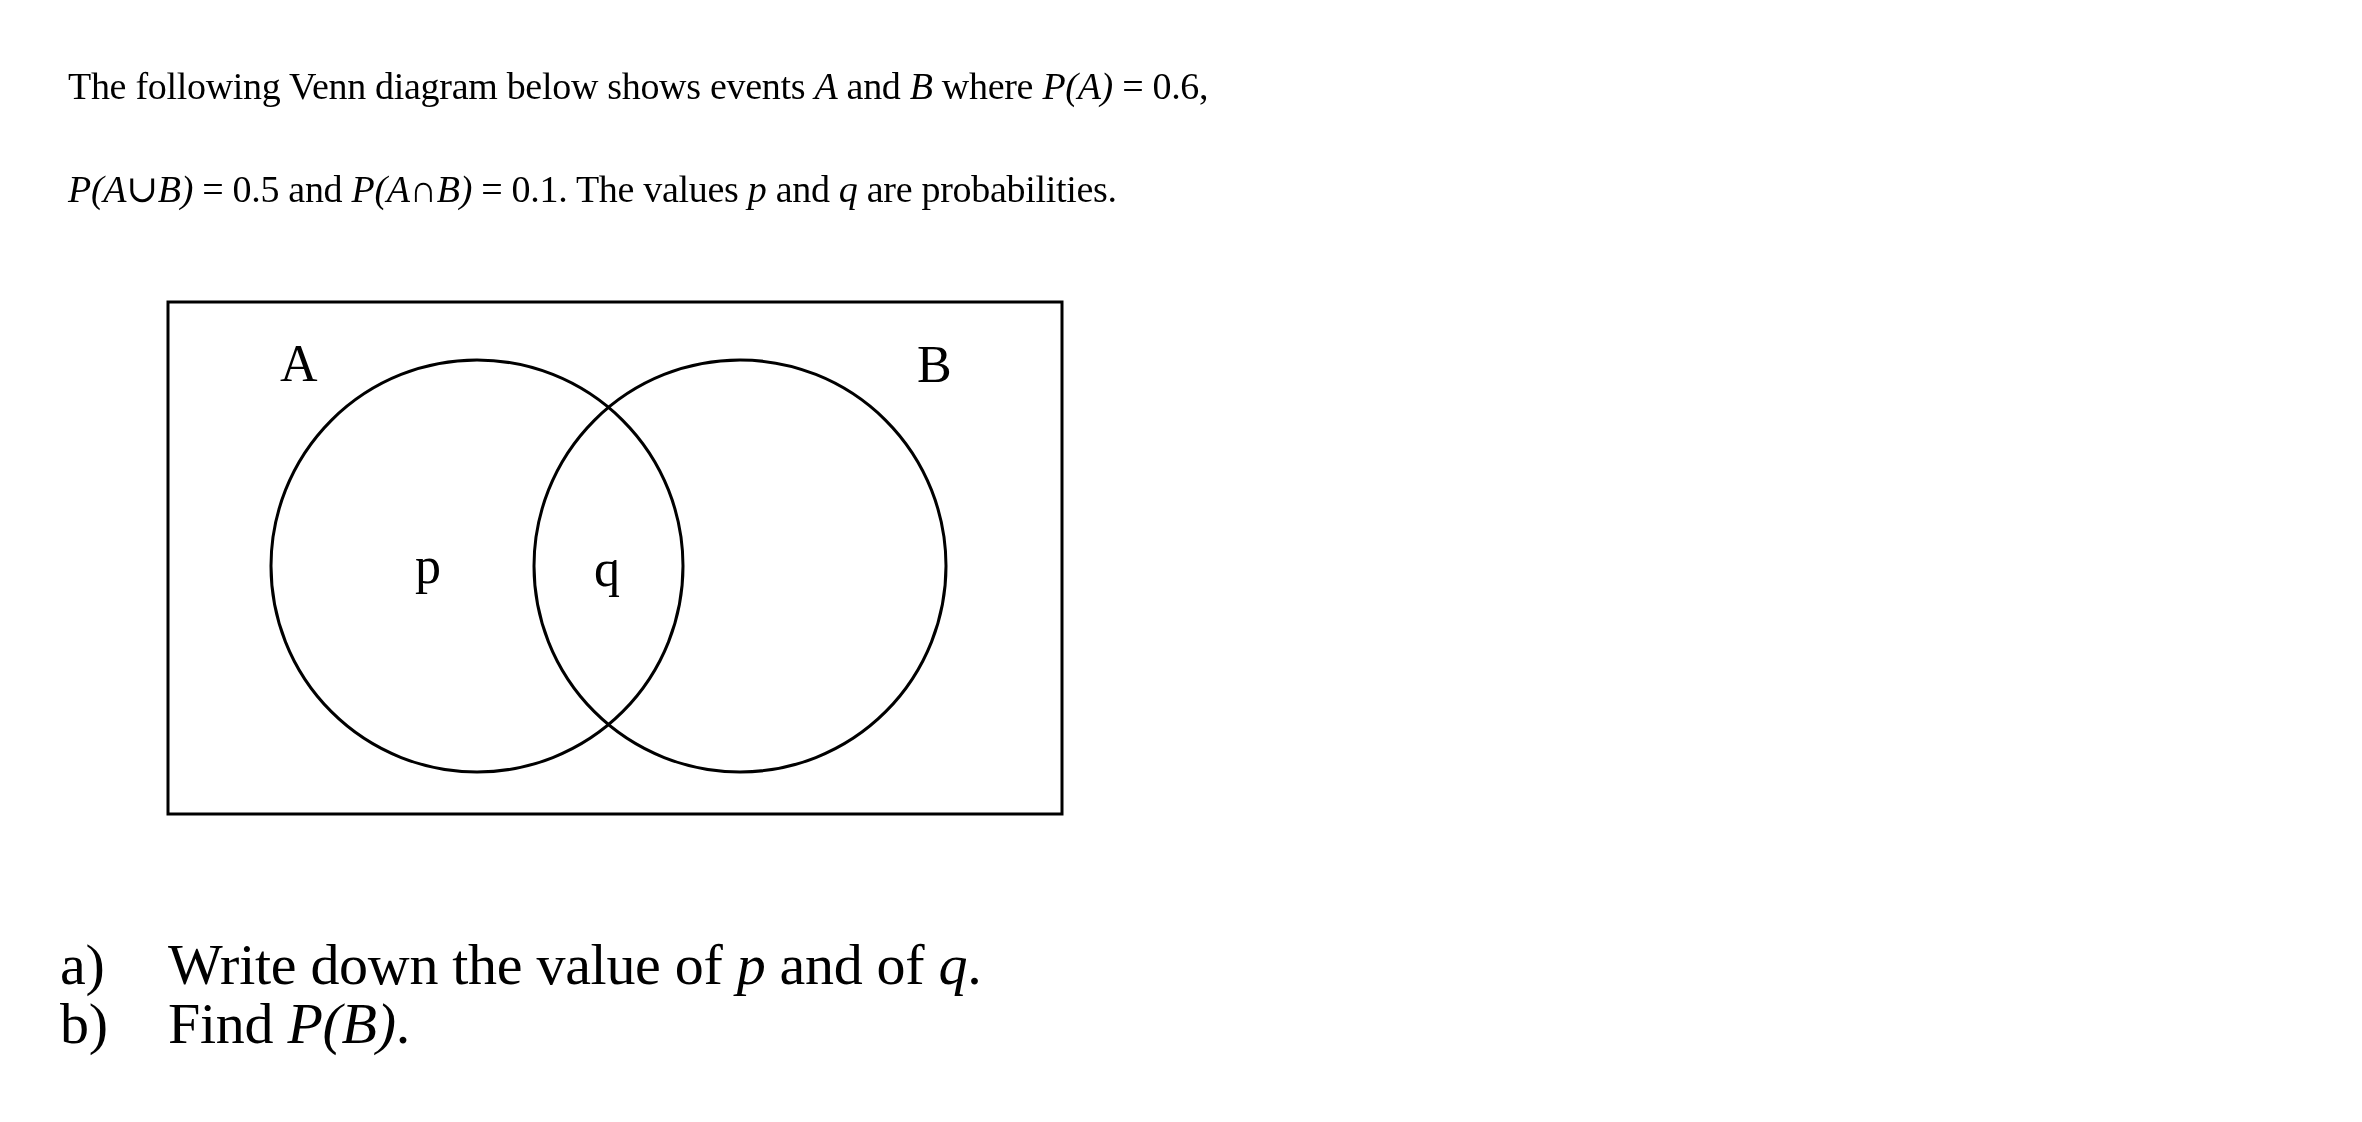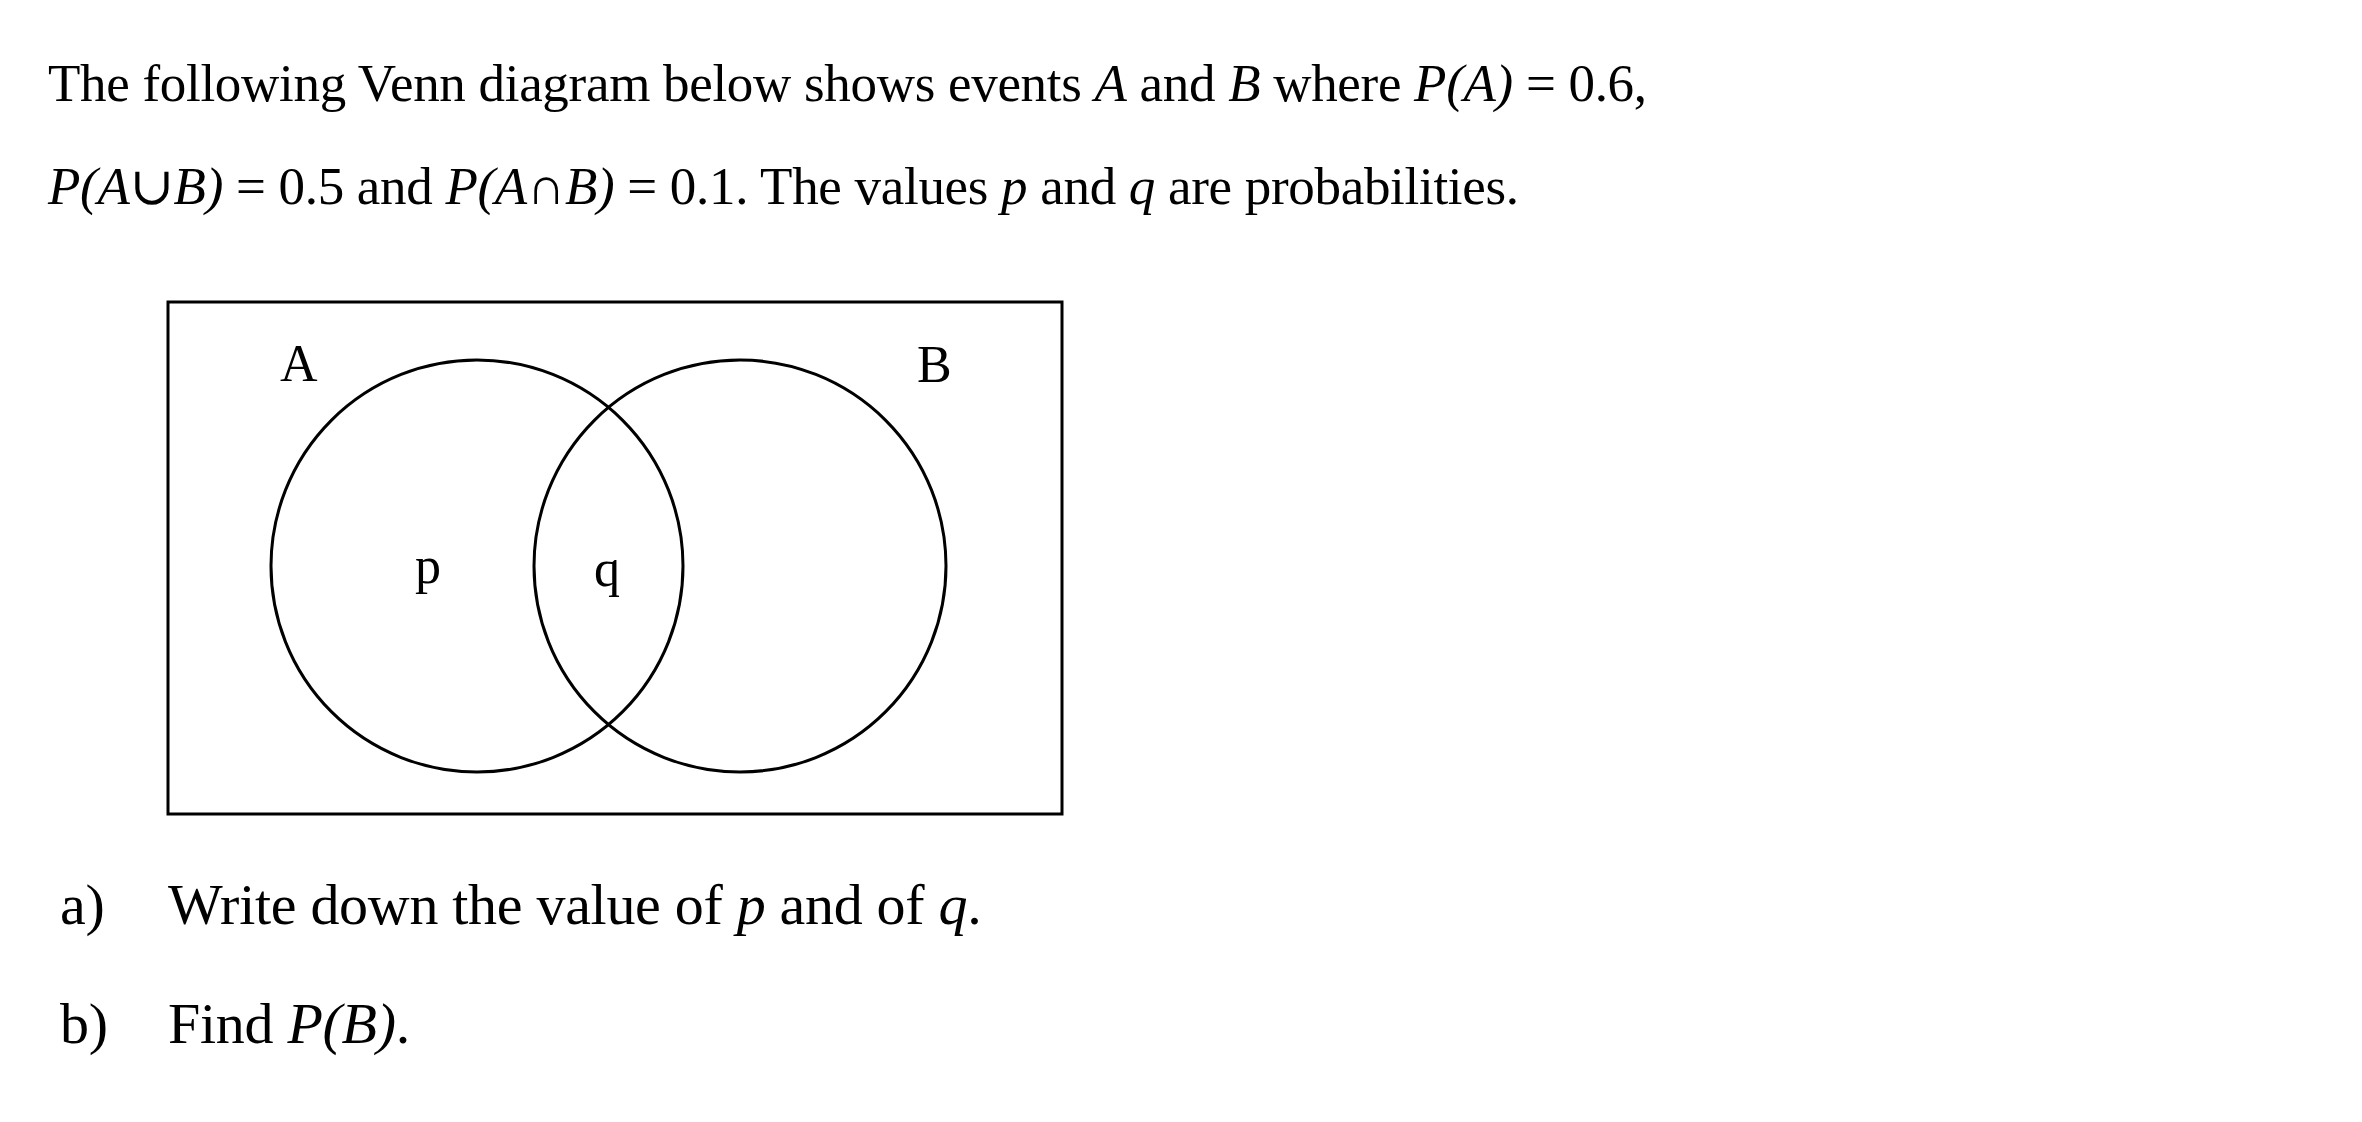--- a/index.html
+++ b/index.html
@@ -10,25 +10,26 @@
     body {
       width: 2362px;
       height: 1122px;
       position: relative;
       overflow: hidden;
       font-family: "Liberation Serif", "DejaVu Serif", serif;
       color: #000000;
     }
     .line {
       position: absolute;
-      left: 48px;
-      font-size: 53px;
+      left: 68px;
+      font-size: 38px;
       line-height: 1;
       white-space: nowrap;
       letter-spacing: -0.3px;
+      margin-top: 10px;
     }
     .line-1 { top: 57px; }
     .line-2 { top: 160px; }
     .math {
       font-style: italic;
     }
     .venn-wrap {
       position: absolute;
       left: 0;
       top: 0;
@@ -51,21 +52,21 @@
       left: 60px;
       font-size: 58px;
       line-height: 1;
       white-space: nowrap;
       letter-spacing: -0.3px;
     }
     .question .qlabel {
       display: inline-block;
       width: 108px;
     }
-    .q-a { top: 876px; font-family: Liberation Serif, serif; }
+    .q-a { top: 936px; font-family: Liberation Serif, serif; }
     .q-b { top: 995px; }
   </style>
 </head>
 <body>
 
 <div class="line line-1">
   <span>The following Venn diagram below shows events </span><span class="math">A</span><span> and </span><span class="math">B</span><span> where </span><span class="math">P(A)</span><span> = 0.6,</span>
 </div>
 
 <div class="line line-2">

